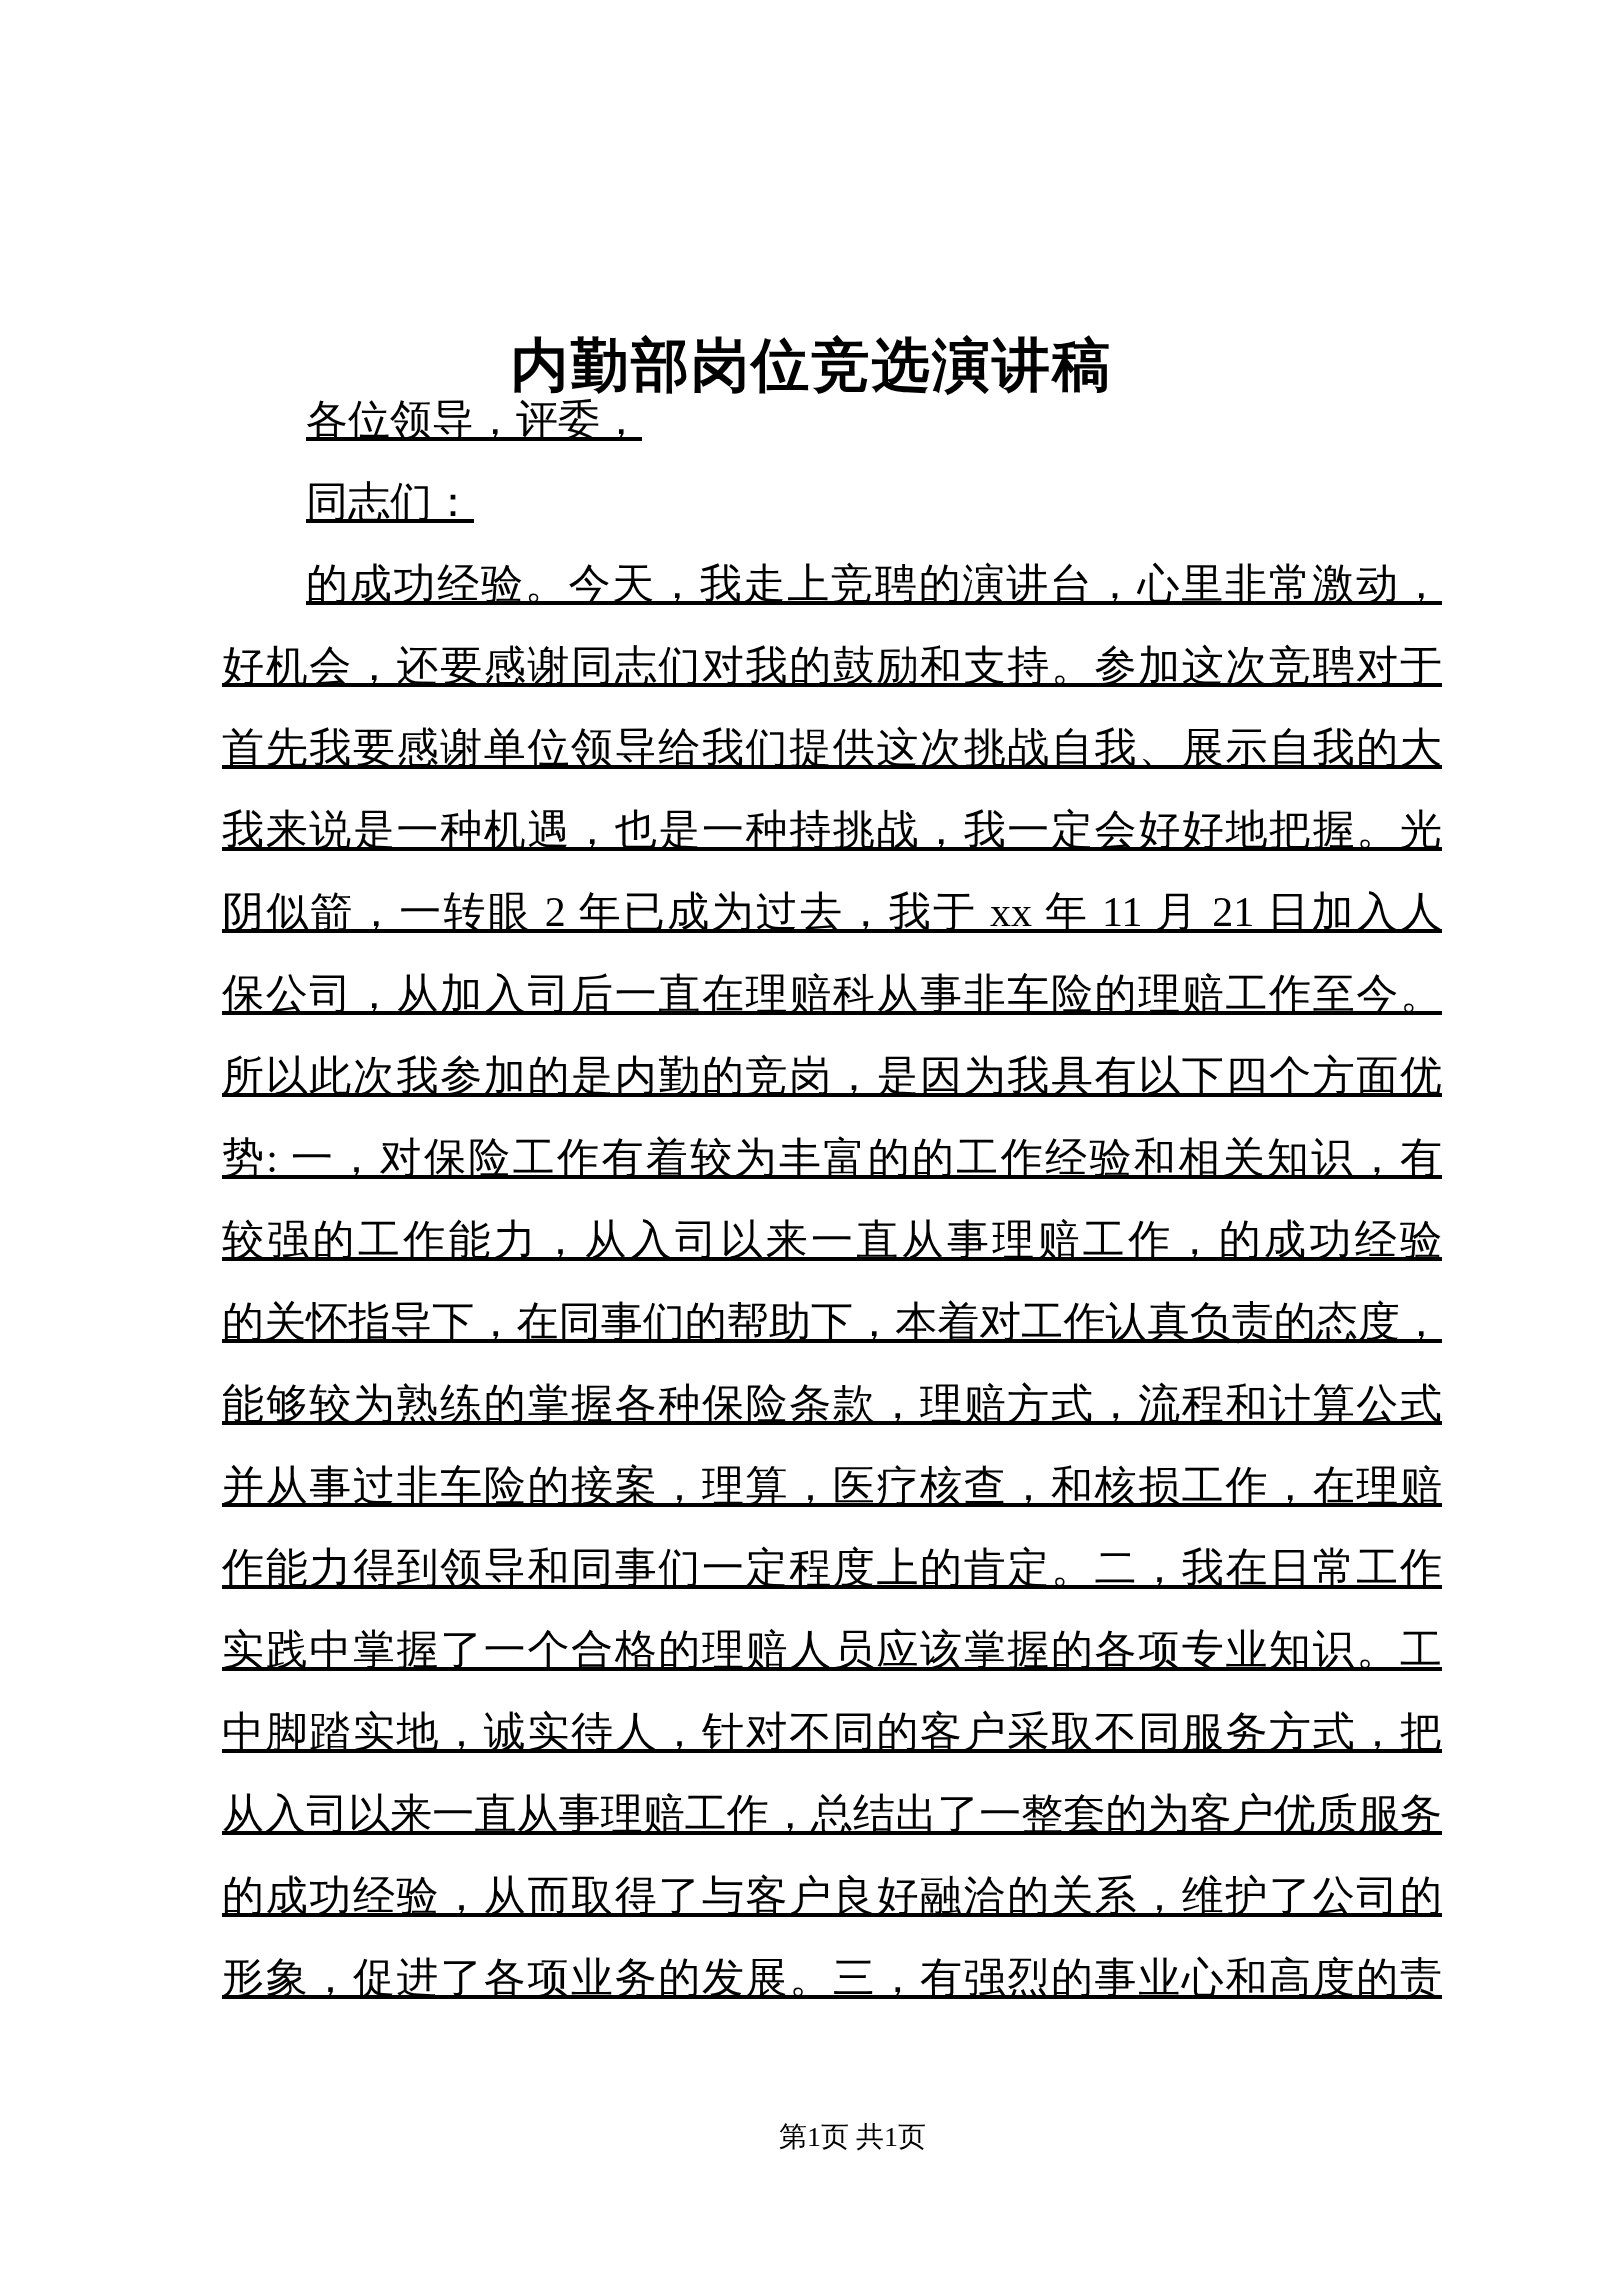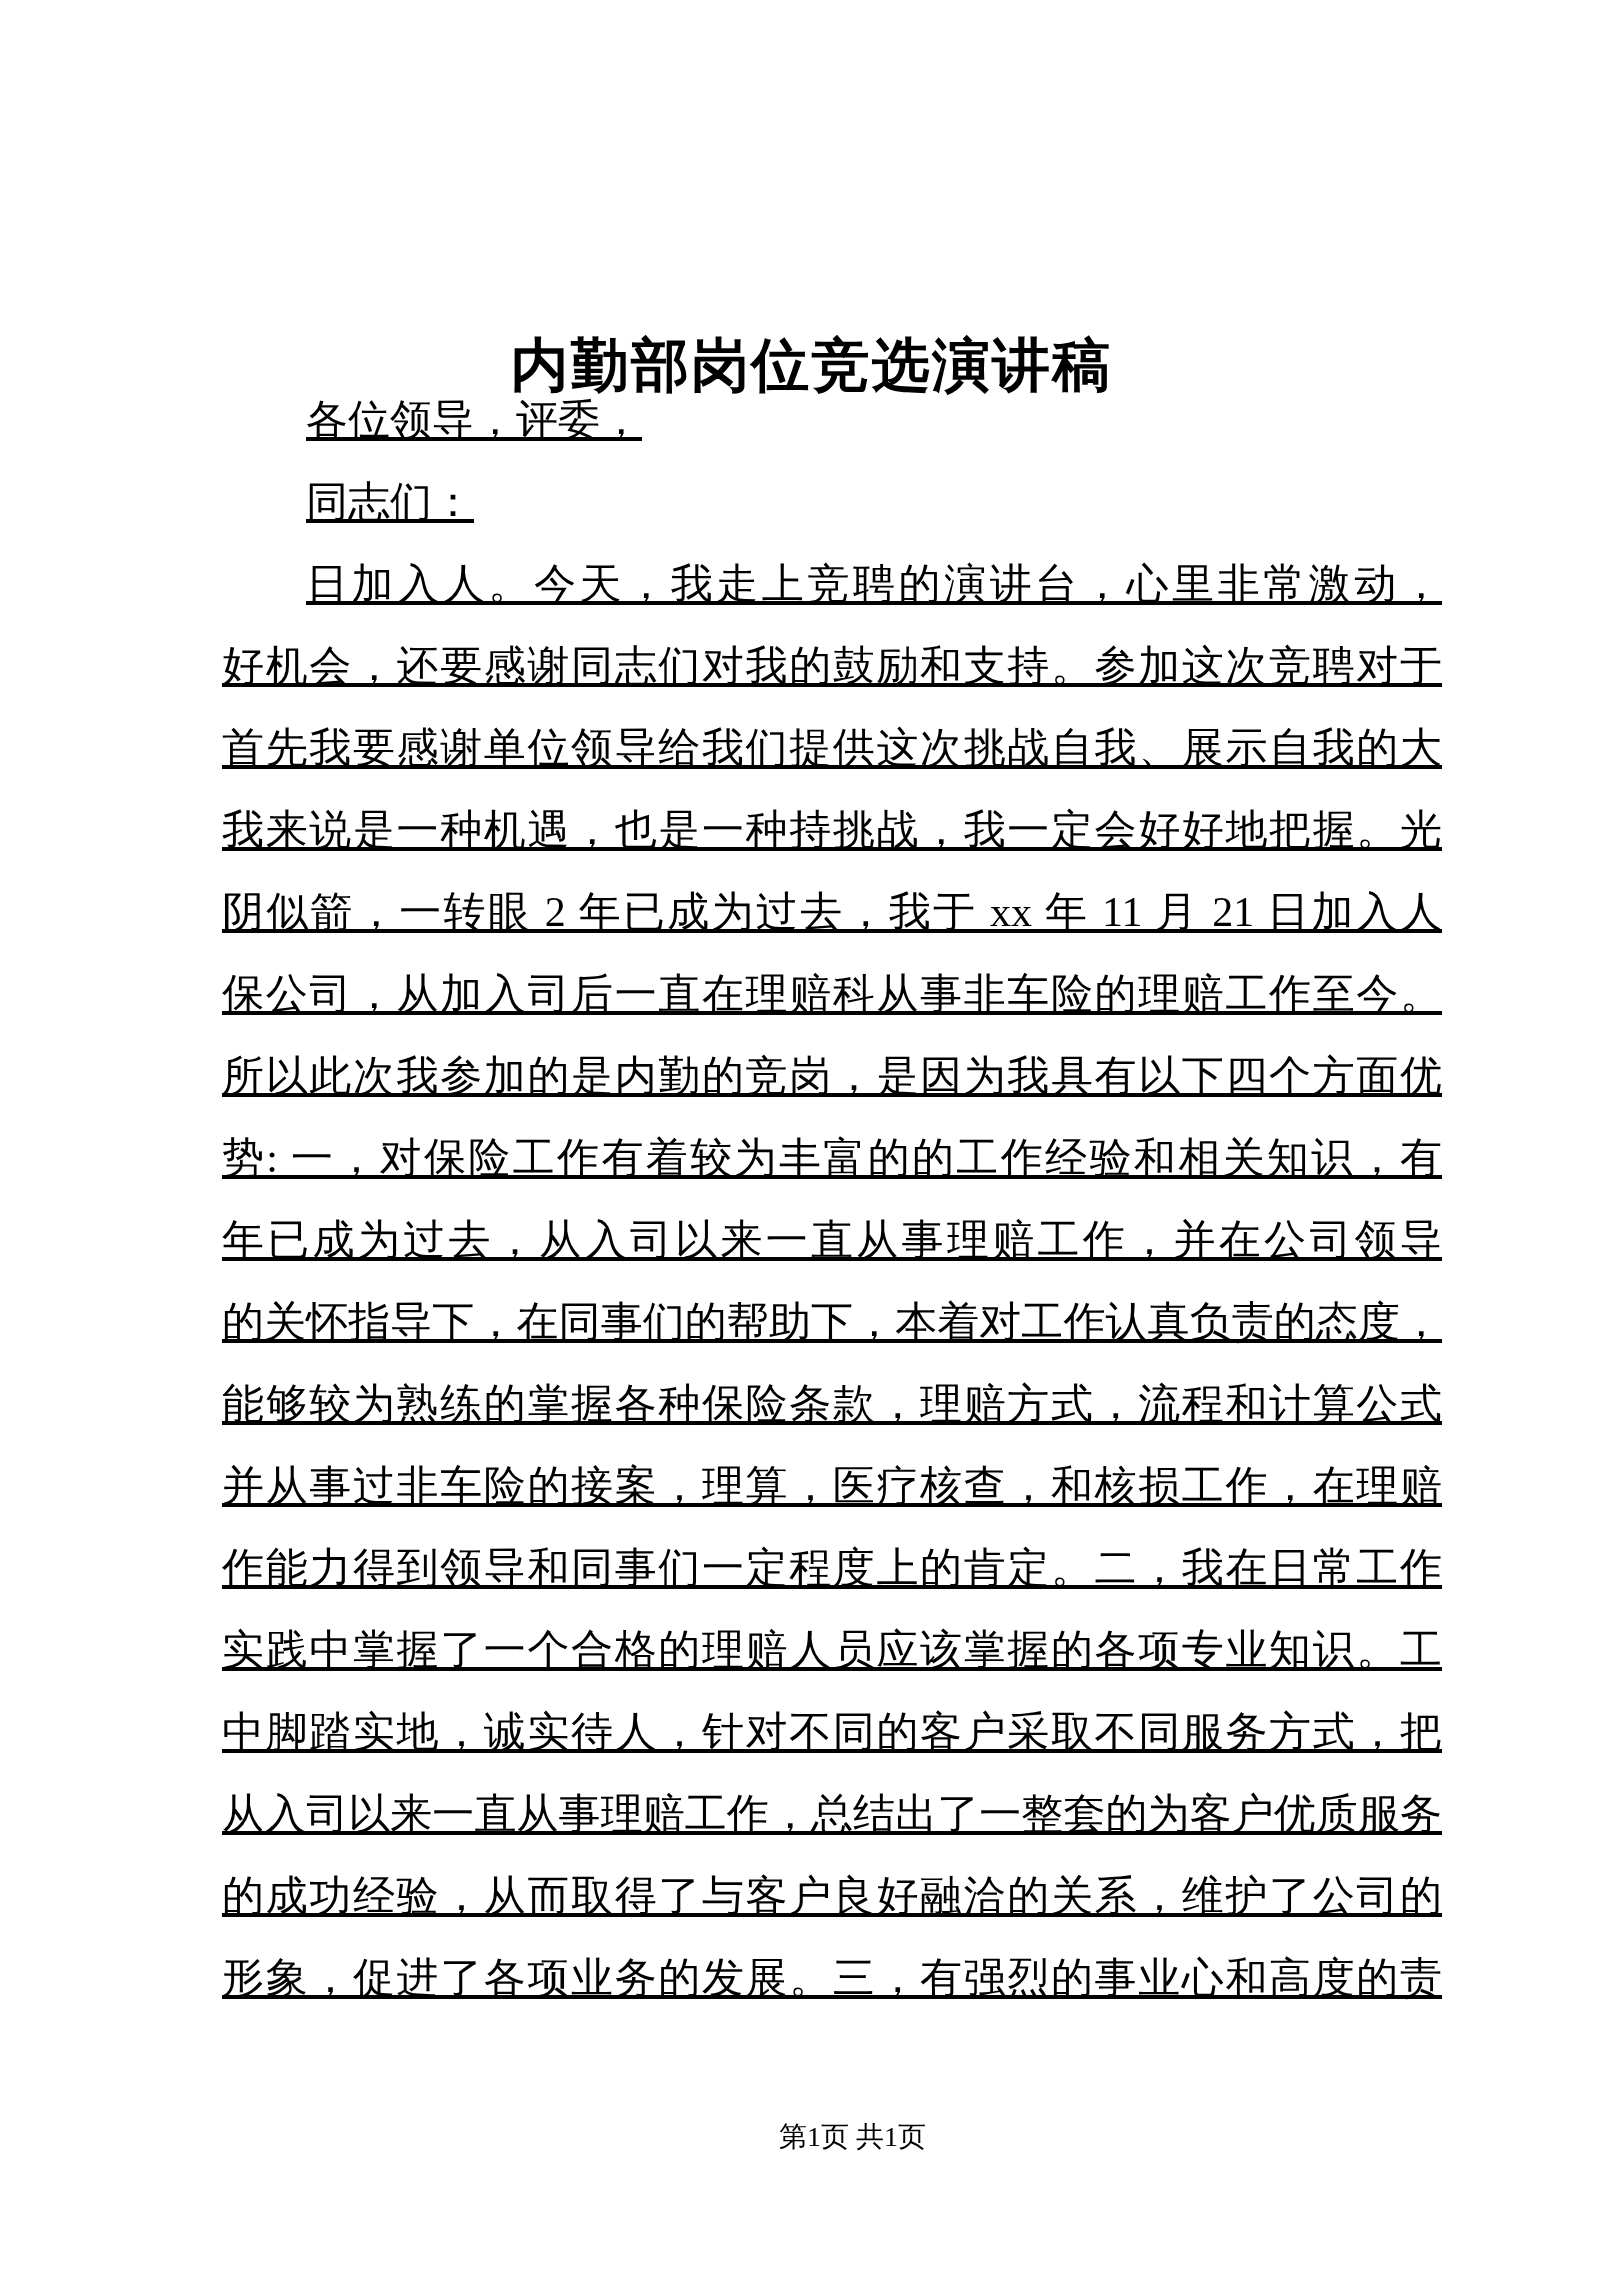--- a/index.html
+++ b/index.html
@@ -66,29 +66,29 @@
 </head>
 <body>
 
 <div class="page">
 
   <h1 class="doc-title">内勤部岗位竞选演讲稿</h1>
 
   <div class="body-text">
     <div class="line short indent">各位领导，评委，</div>
     <div class="line short indent">同志们：</div>
-    <div class="line indent">日加入人。今天，我走上竞聘的演讲台，心里非常激动，</div>
+    <div class="line indent">的成功经验。今天，我走上竞聘的演讲台，心里非常激动，</div>
     <div class="line">好机会，还要感谢同志们对我的鼓励和支持。参加这次竞聘对于</div>
     <div class="line">首先我要感谢单位领导给我们提供这次挑战自我、展示自我的大</div>
     <div class="line">我来说是一种机遇，也是一种持挑战，我一定会好好地把握。光</div>
     <div class="line">阴似箭，一转眼 2 年已成为过去，我于 xx 年 11 月 21 日加入人</div>
     <div class="line">保公司，从加入司后一直在理赔科从事非车险的理赔工作至今。</div>
     <div class="line">所以此次我参加的是内勤的竞岗，是因为我具有以下四个方面优</div>
     <div class="line">势: 一，对保险工作有着较为丰富的的工作经验和相关知识，有</div>
-    <div class="line">年已成为过去，从入司以来一直从事理赔工作，并在公司领导</div>
+    <div class="line">较强的工作能力，从入司以来一直从事理赔工作，的成功经验</div>
     <div class="line">的关怀指导下，在同事们的帮助下，本着对工作认真负责的态度，</div>
     <div class="line">能够较为熟练的掌握各种保险条款，理赔方式，流程和计算公式</div>
     <div class="line">并从事过非车险的接案，理算，医疗核查，和核损工作，在理赔</div>
     <div class="line">作能力得到领导和同事们一定程度上的肯定。二，我在日常工作</div>
     <div class="line">实践中掌握了一个合格的理赔人员应该掌握的各项专业知识。工</div>
     <div class="line">中脚踏实地，诚实待人，针对不同的客户采取不同服务方式，把</div>
     <div class="line">从入司以来一直从事理赔工作，总结出了一整套的为客户优质服务</div>
     <div class="line">的成功经验，从而取得了与客户良好融洽的关系，维护了公司的</div>
     <div class="line">形象，促进了各项业务的发展。三，有强烈的事业心和高度的责</div>
   </div>

